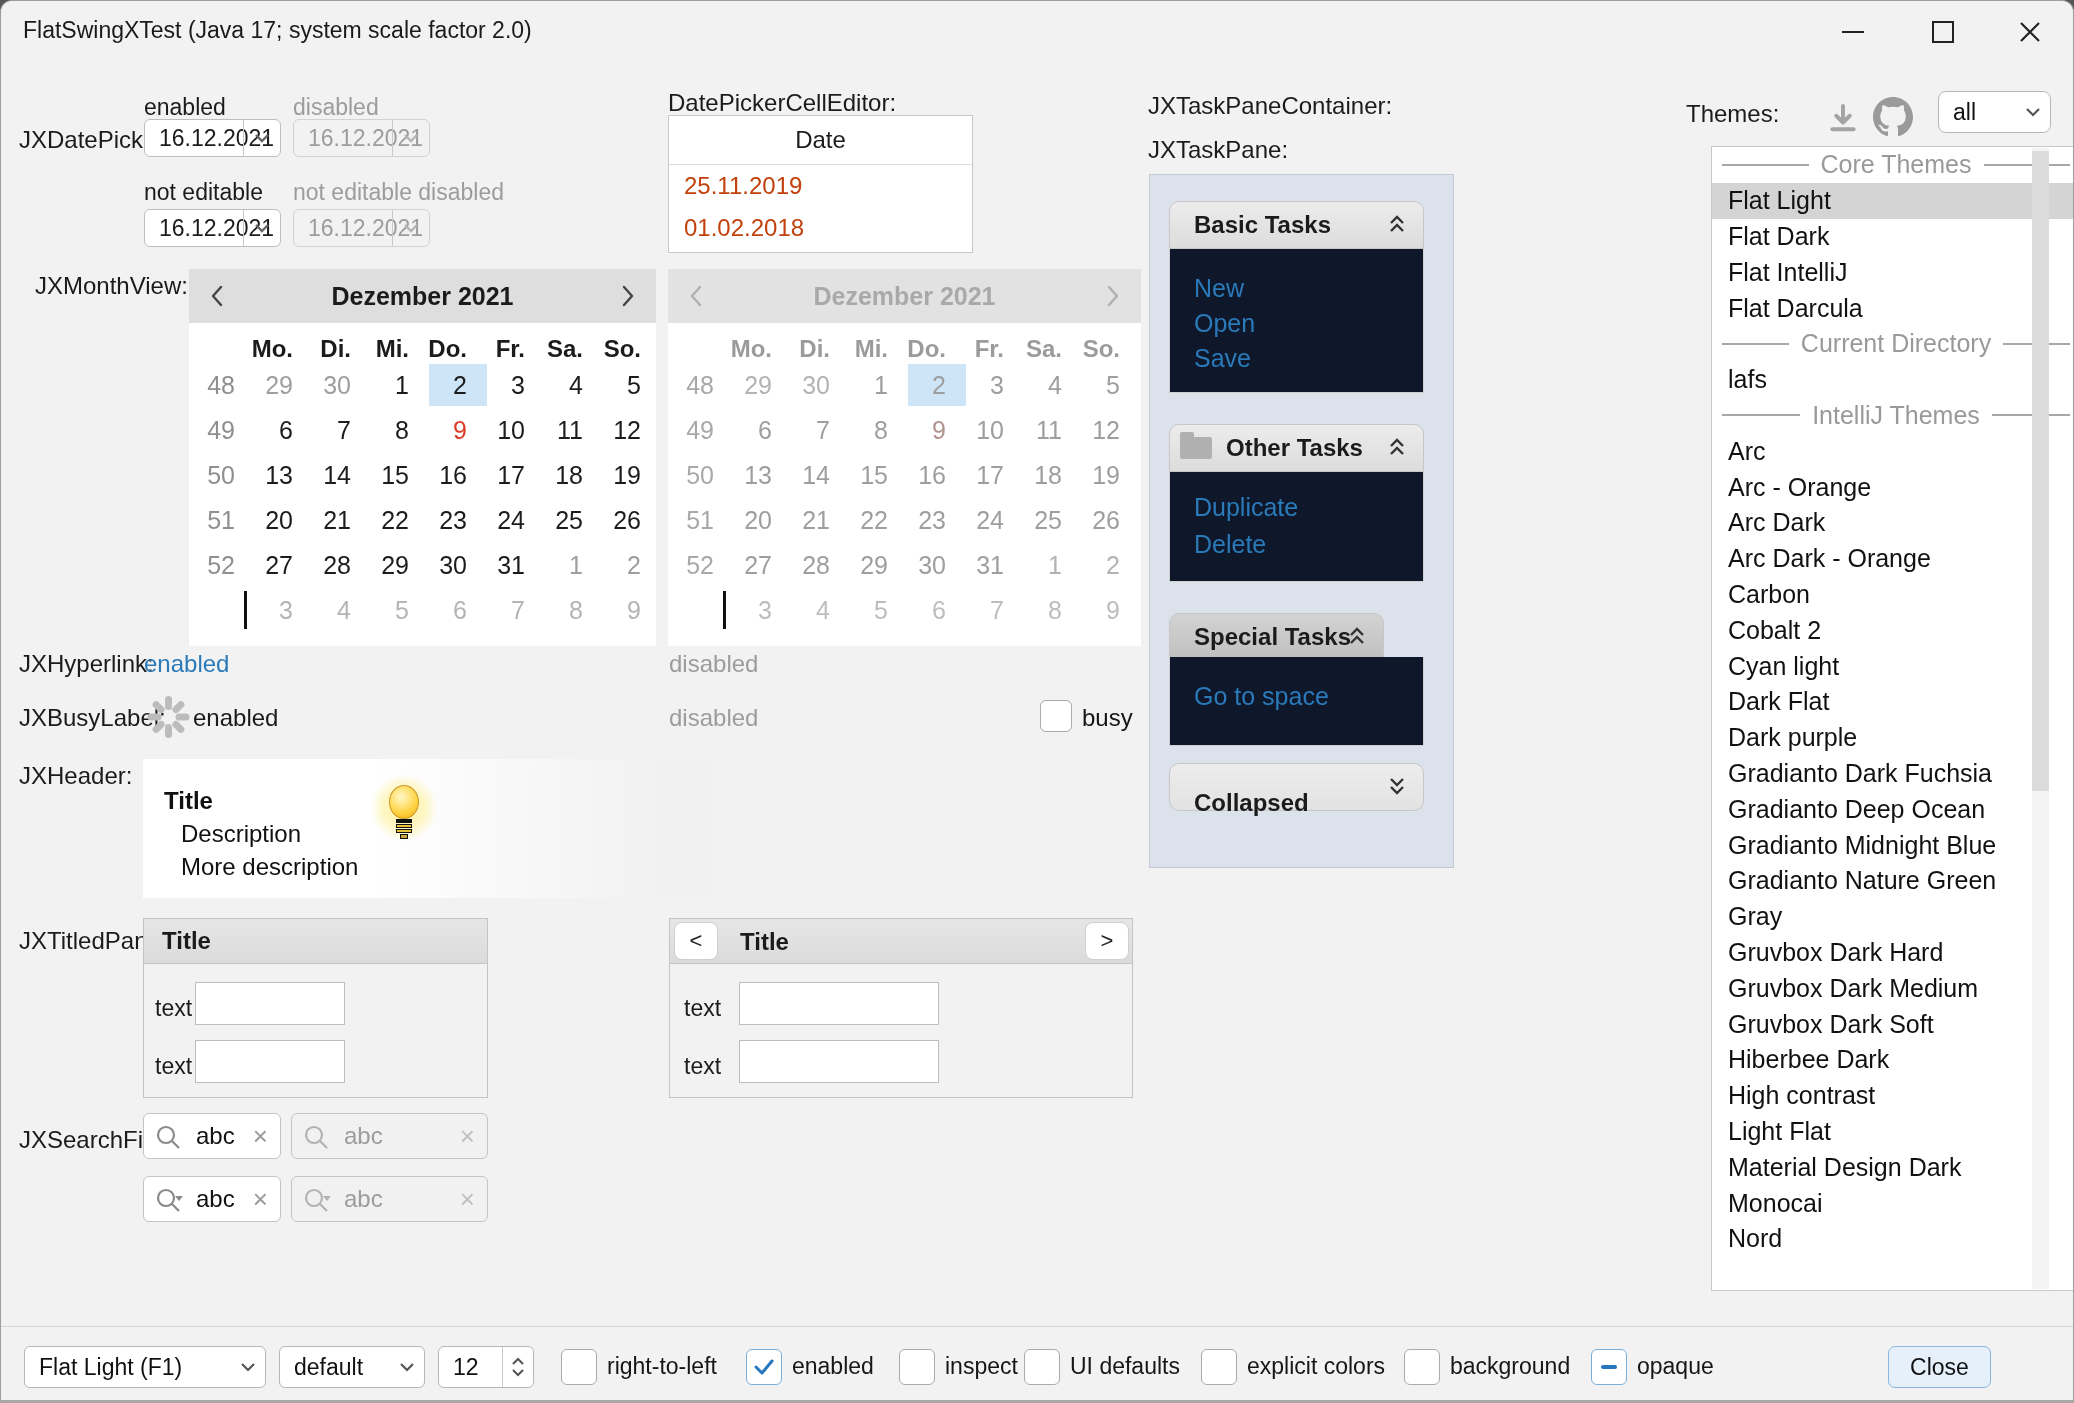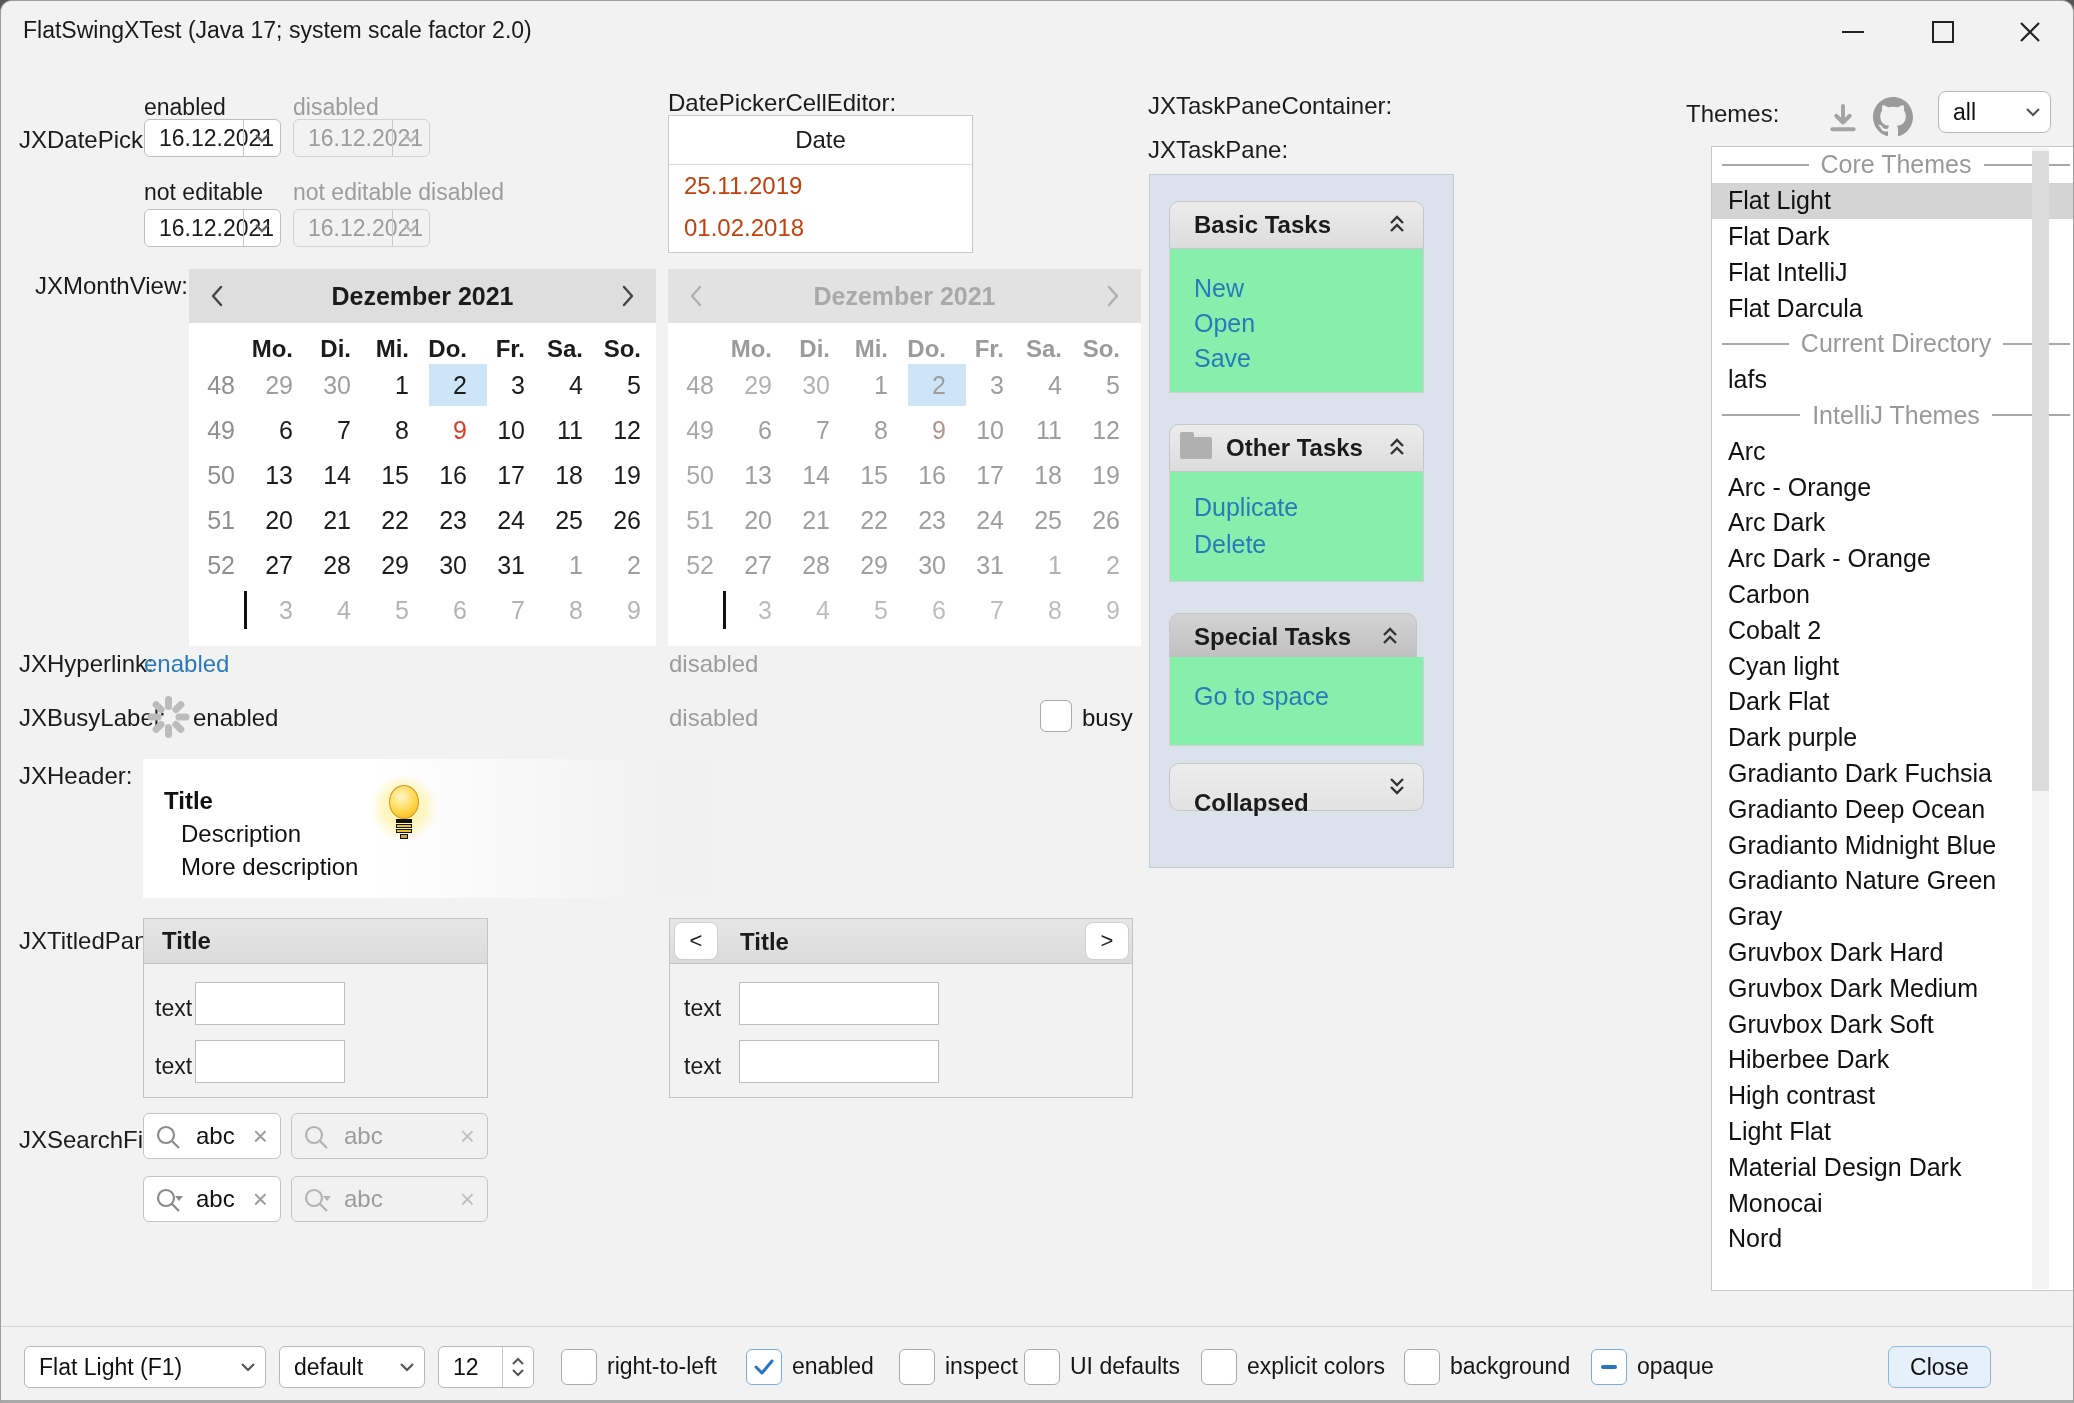--- a/index.html
+++ b/index.html
@@ -47,21 +47,21 @@
   .search .val{position:absolute;left:52px;top:8px;font-size:24px;color:#111;}
   .search.off .val{color:#9c9c9c;}
   .search .clear{position:absolute;right:12px;top:7px;font-size:26px;color:#9a9a9a;}
   .search.off .clear{color:#c0c0c0;}
   .tcontainer{position:absolute;background:#dbe2eb;border:1px solid #c3cad3;box-sizing:border-box;}
   .pane-head{position:absolute;height:48px;border:1px solid #c6c6c6;border-radius:10px 10px 0 0;
              background:linear-gradient(#ececec,#dcdcdc);display:flex;align-items:center;box-sizing:border-box;}
   .pane-head.special{background:linear-gradient(#d3d3d3,#bfbfbf);}
   .pane-head.collapsed{border-radius:10px;background:linear-gradient(#ededed,#e2e2e2);}
   .pane-title{font-size:24px;font-weight:700;color:#1b1b1b;}
-  .pane-body{position:absolute;background:#86efac;border:1px solid #d0d0d0;border-top:none;box-sizing:border-box;}
+  .pane-body{position:absolute;background:#0f172a;border:1px solid #d0d0d0;border-top:none;box-sizing:border-box;}
   .pane-link{position:absolute;left:44px;font-size:25px;color:#2a7ab9;cursor:pointer;white-space:nowrap;}
   .theme-list{position:absolute;background:#fff;border:1.5px solid #c8c8c8;box-sizing:border-box;overflow:hidden;}
   .t-item{height:35.8px;display:flex;align-items:center;padding-left:16px;font-size:25px;color:#111;}
   .t-item.sel{background:#d4d4d4;}
   .t-sep{height:35.8px;display:flex;align-items:center;color:#999;font-size:25px;padding:0 10px;}
   .t-sep .line{flex:1;height:0;border-top:2px solid #a8a8a8;}
   .t-sep .txt{margin:0 12px;white-space:nowrap;}
   .combo{position:absolute;background:#fff;border:1.5px solid #b7b7b7;border-radius:6px;box-sizing:border-box;
          display:flex;align-items:center;font-size:23px;color:#111;}
   .combo .cv{margin-left:14px;flex:1;}
@@ -431,21 +431,21 @@
             <polyline points="2,8 8,2 14,8" fill="none" stroke="#333" stroke-width="2.4"></polyline>
             <g transform="translate(0,8)">
               <polyline points="2,8 8,2 14,8" fill="none" stroke="#333" stroke-width="2.4"></polyline>
             </g>
           </svg></div>
       </div>
       <div class="pane-body" style="left: 1168px; top: 471px; width: 255px; height: 110px;">
         <div class="pane-link" style="left: 24px; top: 21px;">Duplicate</div>
         <div class="pane-link" style="left: 24px; top: 58px;">Delete</div>
       </div>
-      <div class="pane-head special" style="left: 1168px; top: 612px; width: 248px; height: 48px;">
+      <div class="pane-head special" style="left: 1168px; top: 612px; width: 215px; height: 48px;">
         <span class="pane-title" style="margin-left: 24px;">Special Tasks</span>
         <div style="position: absolute; right: 18px; top: 9px;"><svg width="16" height="30" viewBox="0 0 16 22">
             <polyline points="2,8 8,2 14,8" fill="none" stroke="#333" stroke-width="2.4"></polyline>
             <g transform="translate(0,8)">
               <polyline points="2,8 8,2 14,8" fill="none" stroke="#333" stroke-width="2.4"></polyline>
             </g>
           </svg></div>
       </div>
       <div class="pane-body" style="left: 1168px; top: 656px; width: 255px; height: 89px;">
         <div class="pane-link" style="left: 24px; top: 25px;">Go to space</div>

